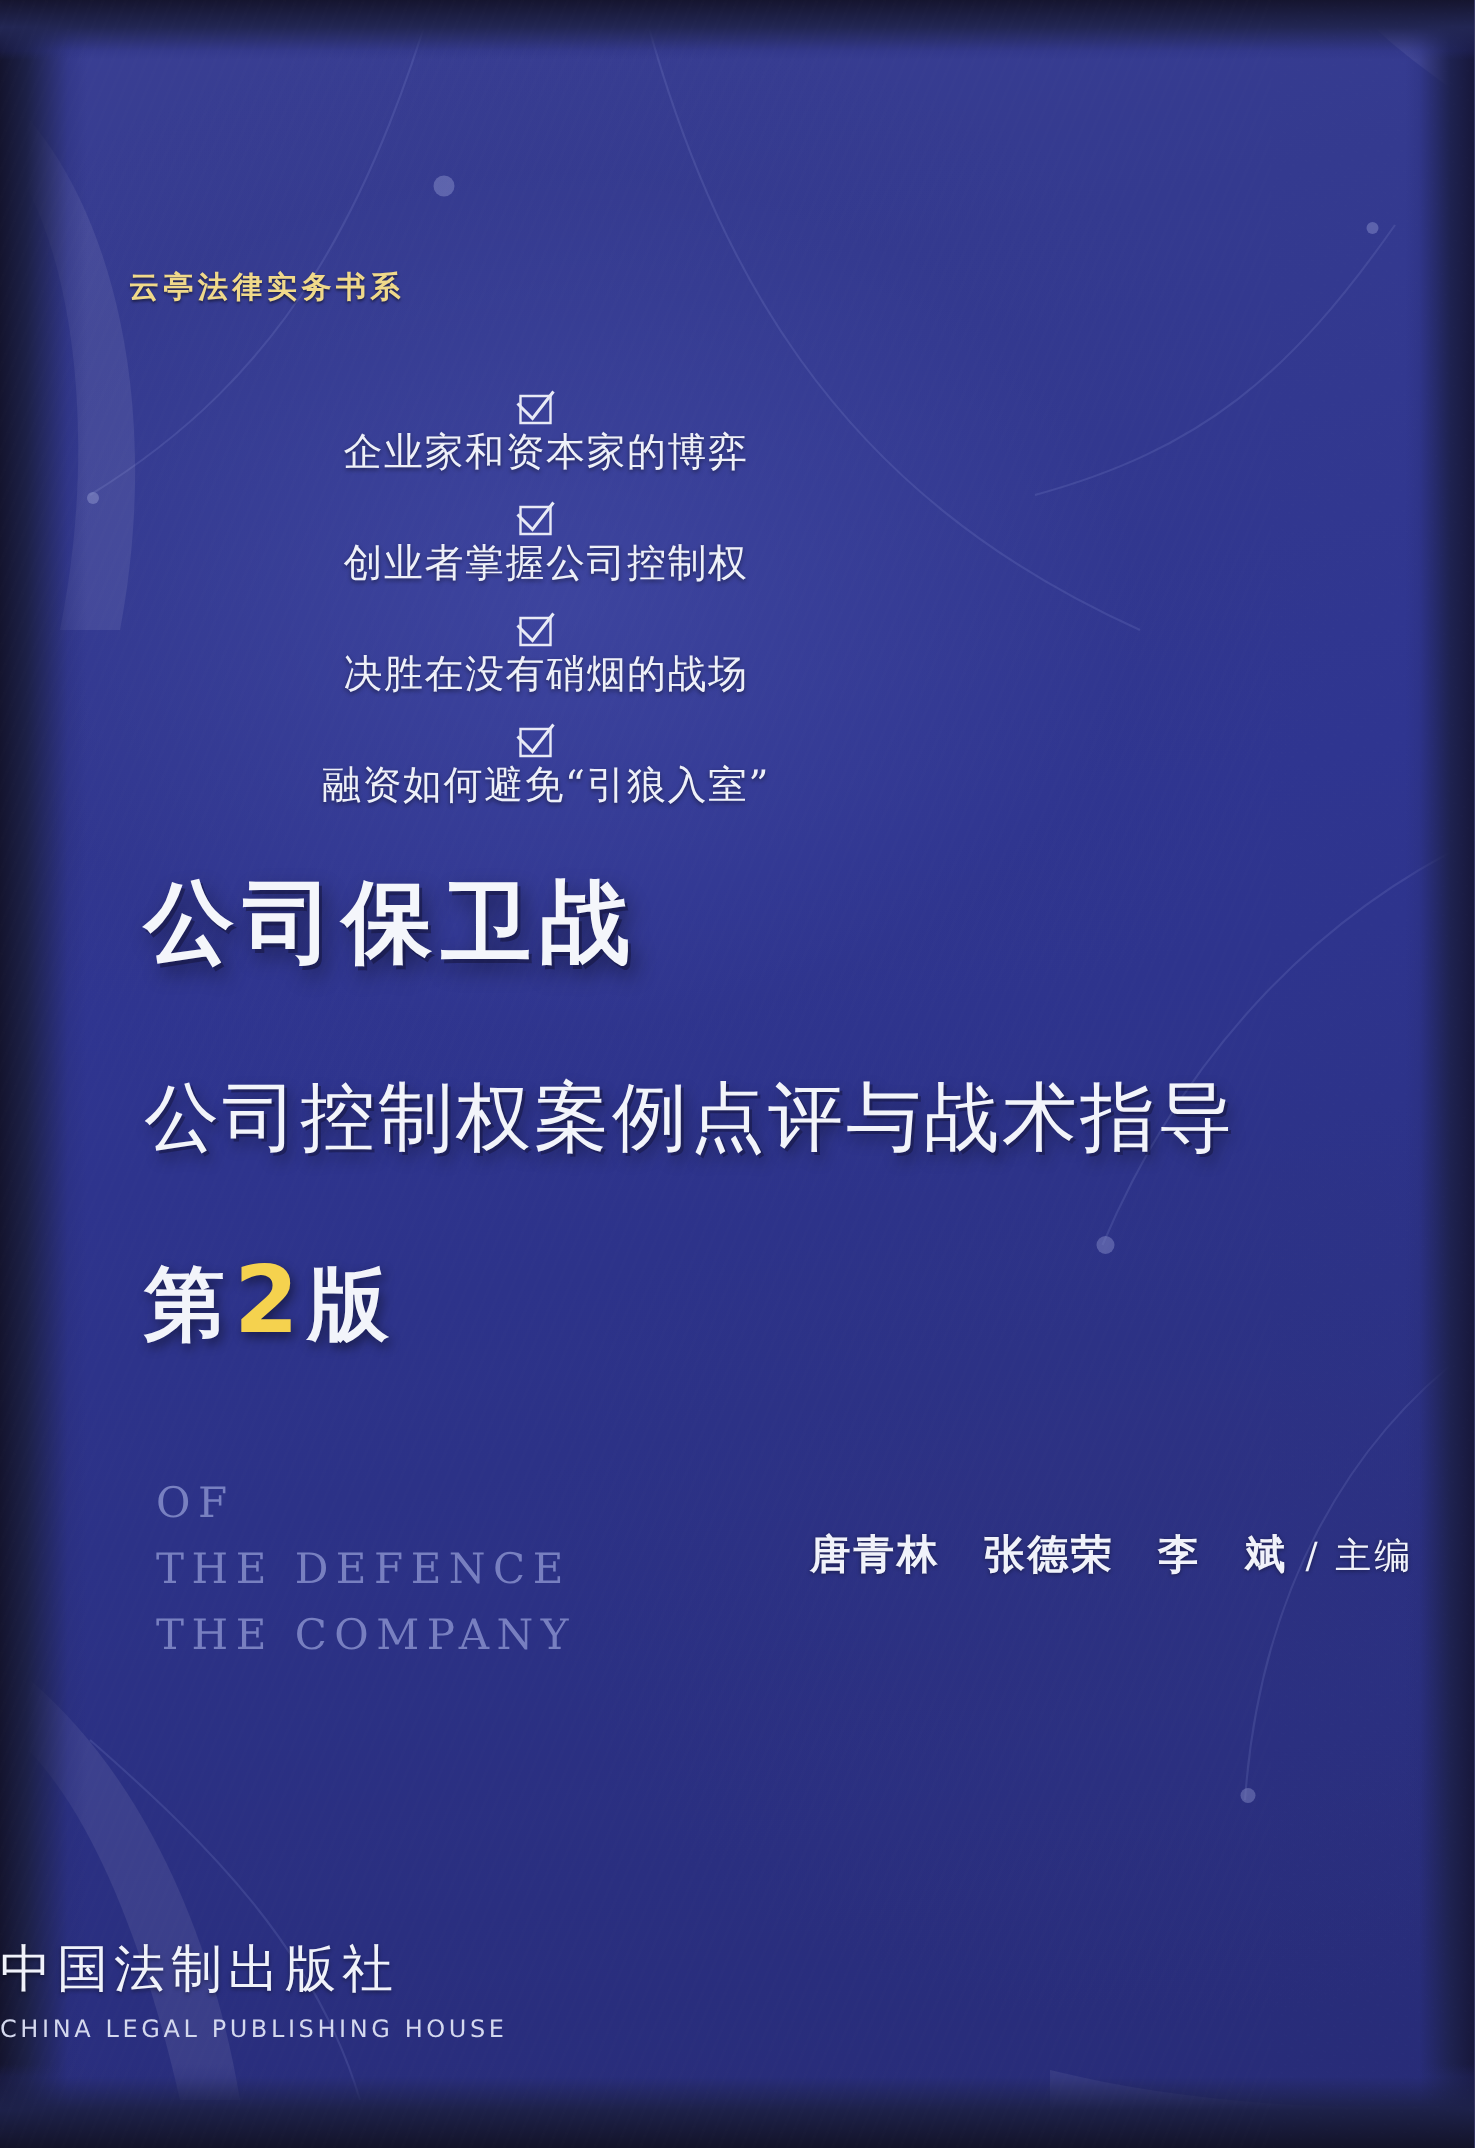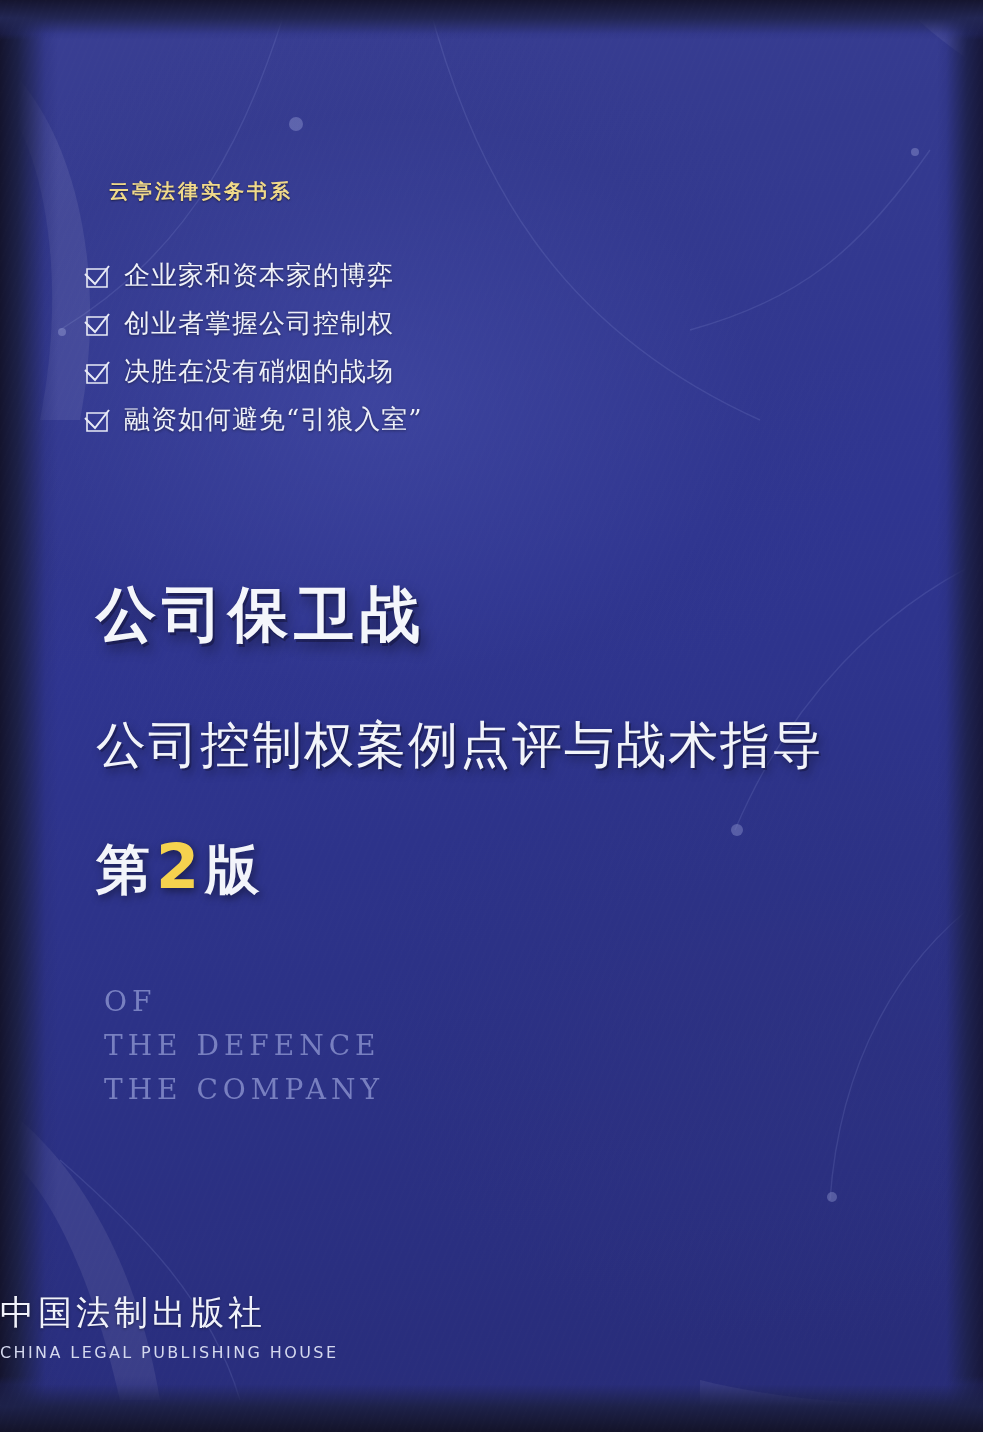--- a/index.html
+++ b/index.html
@@ -66,33 +66,33 @@
   .series {
     position: absolute;
     left: 86px;
     top: 178px;
     font-family: "DejaVu Serif", serif;
     font-weight: bold;
     font-size: 20px;
     letter-spacing: 3px;
     color: #f0d98a;
     text-shadow: 0 1px 2px rgba(0,0,0,0.5);
-    margin-left: 23px;
   }
 
   .bullets {
     position: absolute;
     left: 84px;
     top: 258px;
     width: 560px;
   }
   .bullet-row {
     display: flex;
     align-items: center;
     margin-bottom: 13px;
+    flex-direction: column;
   }
   .bullet-mark {
     width: 26px;
     height: 26px;
     margin-right: 14px;
     flex: 0 0 auto;
     position: relative;
     top: 2px;
   }
   .bullet-text {
@@ -305,20 +305,24 @@
     <span class="edition-num">2</span>
     <span class="edition-word">版</span>
   </div>
 
   <div class="english">
     <div>OF</div>
     <div>THE DEFENCE</div>
     <div>THE COMPANY</div>
   </div>
 
+  <div class="authors">
+    <span>唐青林　张德荣　李　斌</span>
+    <span class="role">/ 主编</span>
+  </div>
 
   <div class="publisher">
     <div class="publisher-cn">中国法制出版社</div>
     <div class="publisher-en">CHINA LEGAL PUBLISHING HOUSE</div>
   </div>
 
   <div class="noise"></div>
 </div>
 
 </body></html>

